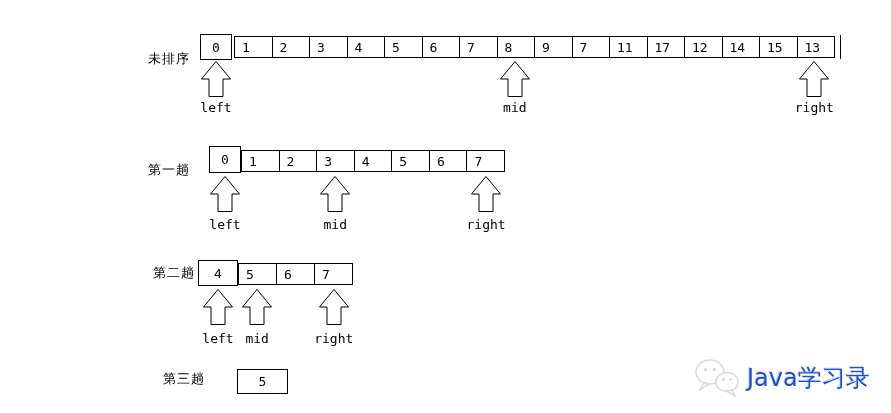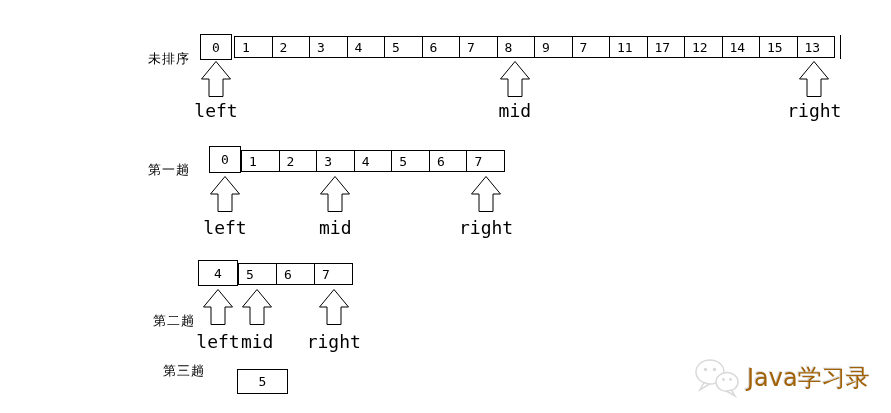--- a/index.html
+++ b/index.html
@@ -52,33 +52,33 @@
     background:#000000;
   }
   .pointer-arrow{
     position:absolute;
     width:30px;height:36px;
     line-height:0;
   }
   .pointer-label{
     position:absolute;
     transform:translateX(-50%);
-    font-size:18px;
+    font-size:13px;
     font-family:"DejaVu Sans Mono","Liberation Mono",monospace;
     white-space:nowrap;
   }
   .pointers{position:static;}
   .watermark{
     position:absolute;
     display:flex;align-items:center;gap:7px;
   }
   .wm-text{
     font-family:"DejaVu Sans","Liberation Sans",sans-serif;
     font-size:24px;
-    color:#a16207;
+    color:#1d4ed8;
     text-shadow:-1px -1px 0 #d5d5d5, 1px 1px 0 #ffffff;
     white-space:nowrap;
   }
   .wm-icon{display:inline-block;line-height:0;}
 </style>
 </head>
 <body>
 
 <div id="canvas">
 
@@ -142,21 +142,21 @@
           </svg></div>
         <div class="pointer-label" style="left: 335.25px; top: 217px;">mid</div>
         <div class="pointer-arrow" style="left: 471.05px; top: 176px;"><svg width="30" height="36" viewBox="0 0 30 36" xmlns="http://www.w3.org/2000/svg">
             <polygon points="15,0.5 29.5,18 22,18 22,35.5 8,35.5 8,18 0.5,18" fill="#ffffff" stroke="#000000" stroke-width="1"></polygon>
           </svg></div>
         <div class="pointer-label" style="left: 486.05px; top: 217px;">right</div>
       </div>
   </div>
 
   <div>
-    <div class="row-label" style="left:153px;top:264px;margin-top:48px;">第二趟</div>
+    <div class="row-label" style="left:153px;top:264px;">第二趟</div>
     <div class="head-cell" style="left:198px;top:260px;width:40px;height:26px;">4</div>
     <div class="strip" style="left:238px;top:263px;width:115px;height:22px;">
         <div class="cell">5</div>
         <div class="cell">6</div>
         <div class="cell">7</div>
       </div>
     <div class="pointers">
         <div class="pointer-arrow" style="left: 203px; top: 289px;"><svg width="30" height="36" viewBox="0 0 30 36" xmlns="http://www.w3.org/2000/svg">
             <polygon points="15,0.5 29.5,18 22,18 22,35.5 8,35.5 8,18 0.5,18" fill="#ffffff" stroke="#000000" stroke-width="1"></polygon>
           </svg></div>
@@ -166,21 +166,21 @@
           </svg></div>
         <div class="pointer-label" style="left: 257.15px; top: 331px;">mid</div>
         <div class="pointer-arrow" style="left: 318.75px; top: 289px;"><svg width="30" height="36" viewBox="0 0 30 36" xmlns="http://www.w3.org/2000/svg">
             <polygon points="15,0.5 29.5,18 22,18 22,35.5 8,35.5 8,18 0.5,18" fill="#ffffff" stroke="#000000" stroke-width="1"></polygon>
           </svg></div>
         <div class="pointer-label" style="left: 333.75px; top: 331px;">right</div>
       </div>
   </div>
 
   <div>
-    <div class="row-label" style="left:163px;top:362px;">第三趟</div>
+    <div class="row-label" style="left:163px;top:370px;">第三趟</div>
     <div class="head-cell" style="left:237px;top:369px;width:51px;height:25px;">5</div>
   </div>
 
   <div class="watermark" style="left:694px;top:358px;">
     <span class="wm-icon">
       <svg width="46" height="40" viewBox="0 0 46 40" xmlns="http://www.w3.org/2000/svg">
         <g fill="#ffffff" stroke="#d9d9d9" stroke-width="1.5">
           <ellipse cx="16" cy="14" rx="14" ry="12"></ellipse>
           <path d="M10 24.5 L6 32 L15 26.5 Z"></path>
           <ellipse cx="33" cy="24" rx="11" ry="9.5"></ellipse>

